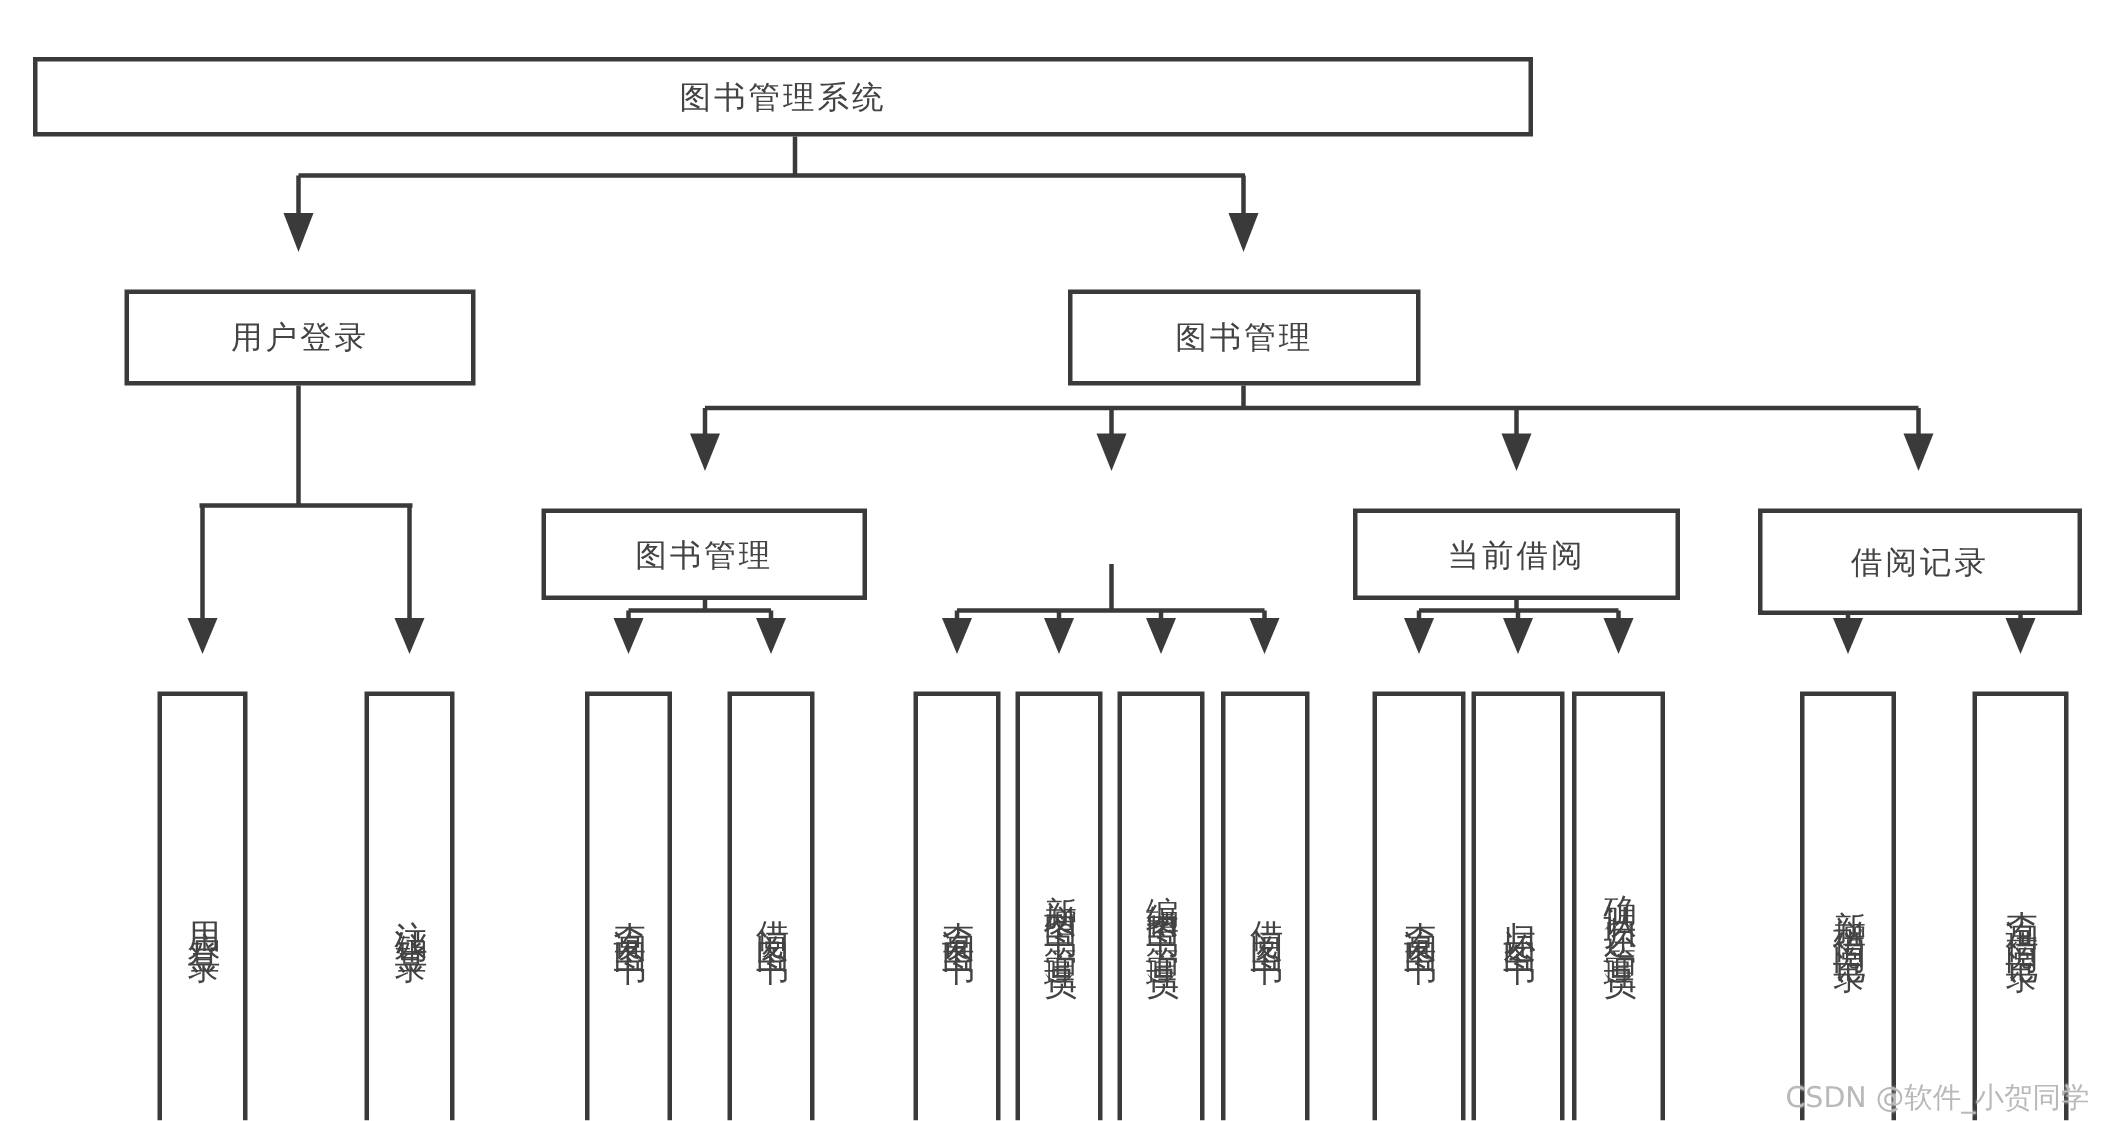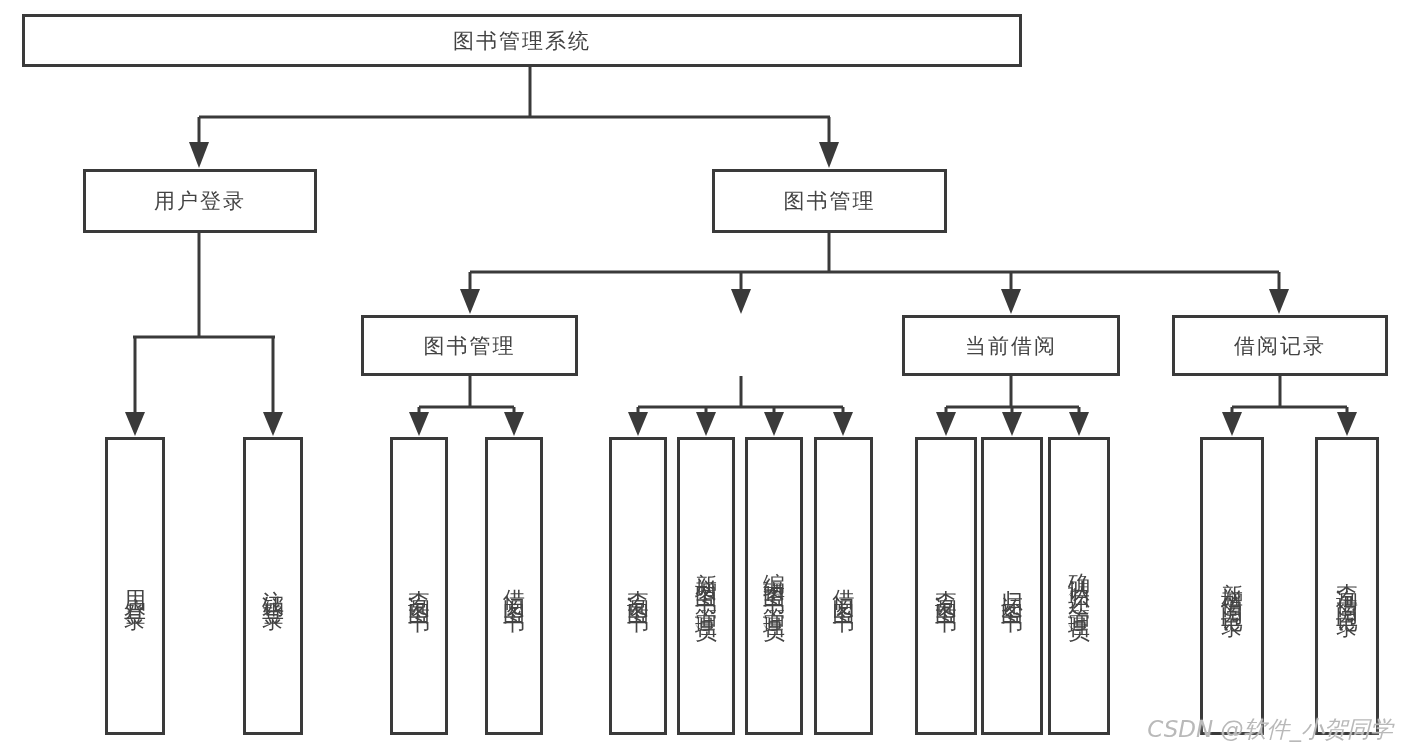--- a/index.html
+++ b/index.html
@@ -20,44 +20,44 @@
   .connectors path.ln{stroke:var(--line);stroke-width:3;fill:none;}
   .connectors path.arrow{fill:var(--line);stroke:none;}
   .node{
     position:absolute;
     z-index:2;
     background:#fff;
     border:3px solid var(--line);
     box-sizing:border-box;
     display:flex;align-items:center;justify-content:center;
     color:var(--text);
+    margin-top:24px;
   }
   .hbox span{
     font-size:21px;
     letter-spacing:2px;
     color:var(--text);
     white-space:nowrap;
   }
   .vbox span{
     writing-mode:vertical-rl;
     text-orientation:mixed;
     font-size:22px;
     letter-spacing:7px;
     color:var(--text);
     line-height:1;
   }
   .watermark{
     position:absolute;
     right:12px;bottom:2px;
     z-index:3;
-    font-size:23px;
+    font-size:19px;
     color:var(--watermark);
     text-shadow:0 0 2px #fff;
     white-space:nowrap;
-    font-style:italic;
   }
 </style>
 </head>
 <body>
 
 <div class="canvas">
 
   <svg class="connectors" width="1405" height="747" viewBox="0 0 1405 747" aria-hidden="true">
 
     <path class="ln" d="M530 67 V117"></path>
@@ -130,21 +130,21 @@
   <div class="node hbox" style="left:712px;top:169px;width:235px;height:64px;">
     <span>图书管理</span>
   </div>
 
   <div class="node hbox" style="left:361px;top:315px;width:217px;height:61px;">
     <span>图书管理</span>
   </div>
   <div class="node hbox" style="left:902px;top:315px;width:218px;height:61px;">
     <span>当前借阅</span>
   </div>
-  <div class="node hbox" style="left:1172px;top:315px;width:216px;height:61px;font-family:Liberation Mono, monospace;">
+  <div class="node hbox" style="left:1172px;top:315px;width:216px;height:71px;font-family:Liberation Mono, monospace;">
     <span>借阅记录</span>
   </div>
 
   <div class="node vbox" style="left:105px;top:437px;width:60px;height:298px;">
     <span>用户登录</span>
   </div>
   <div class="node vbox" style="left:243px;top:437px;width:60px;height:298px;">
     <span>注销登录</span>
   </div>
 

